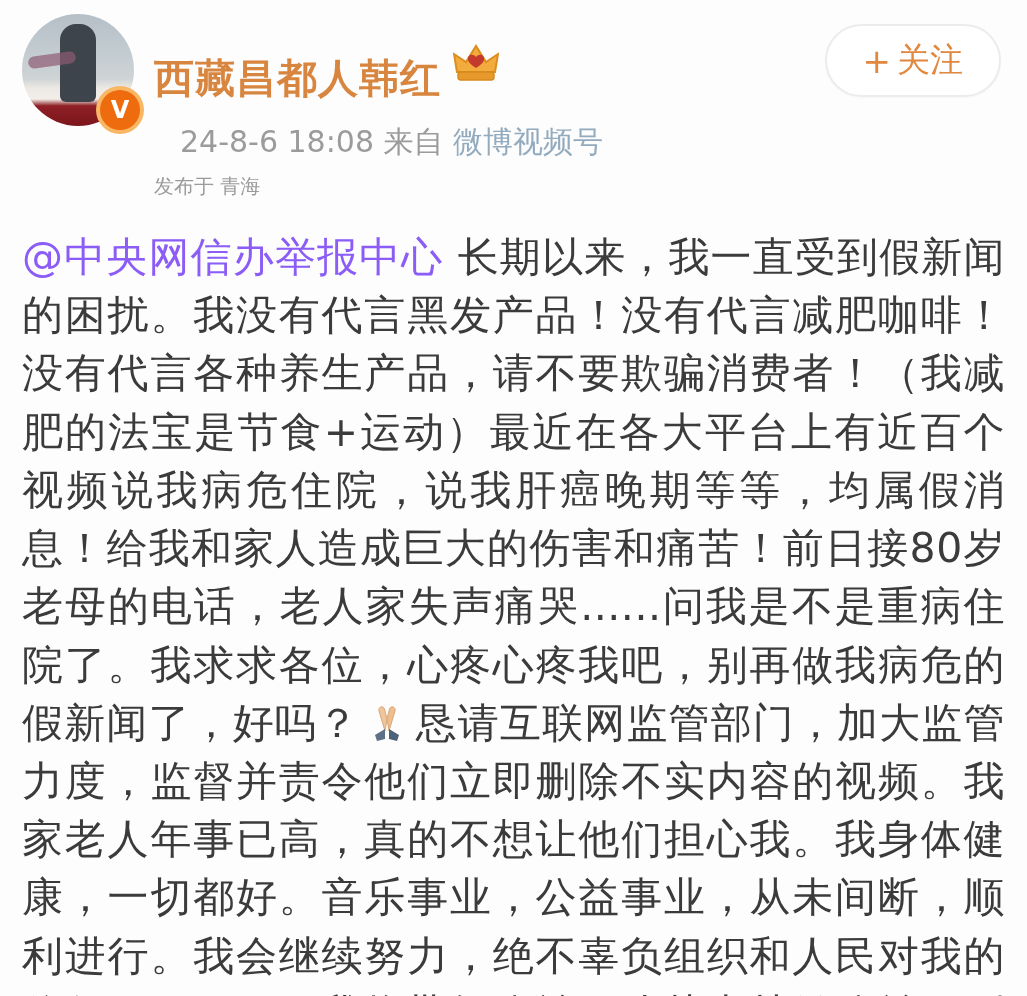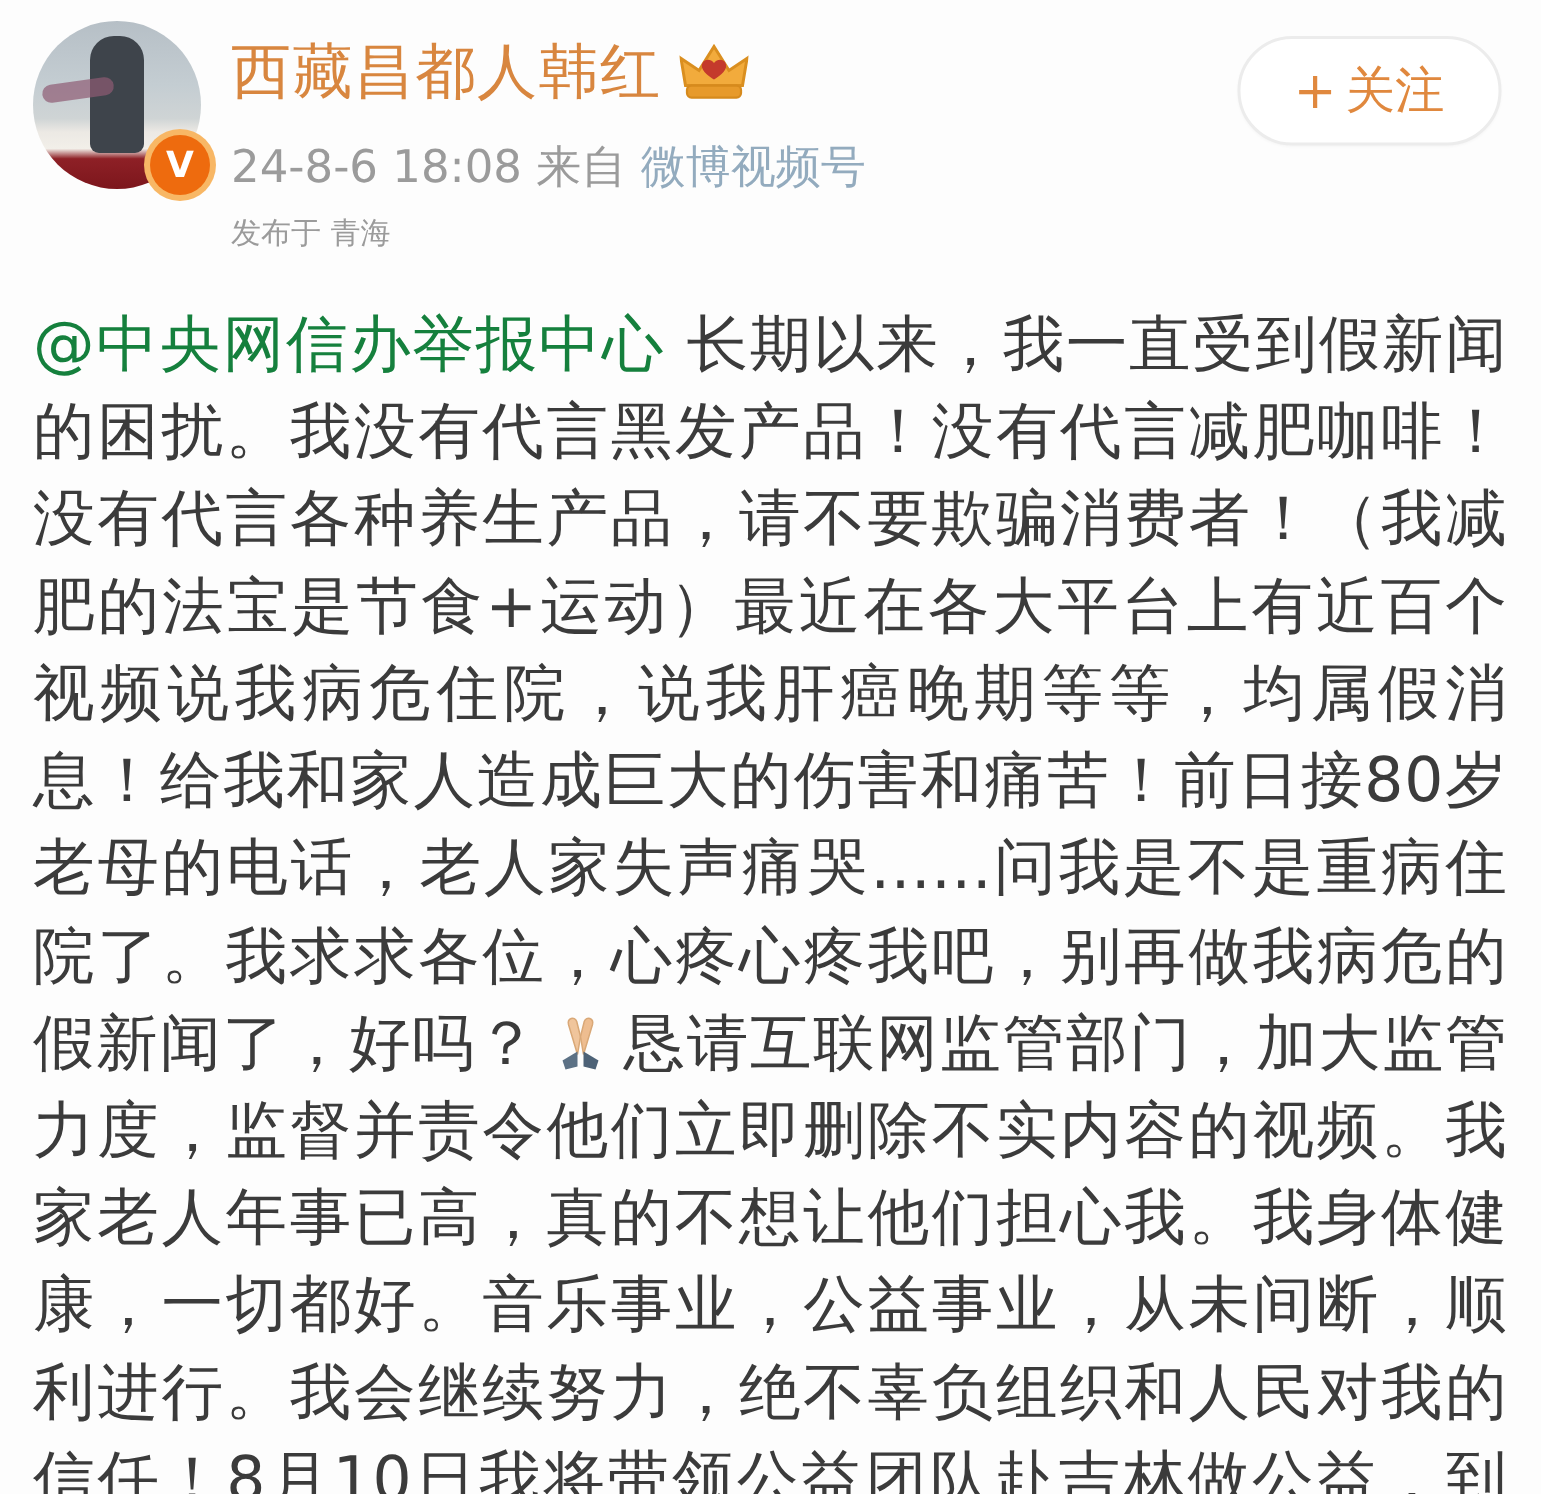--- a/index.html
+++ b/index.html
@@ -28,41 +28,41 @@
     background:#8e5b74;border-radius:8px;opacity:.7;transform:rotate(-8deg);
   }
   .v-badge{
     position:absolute;right:-6px;bottom:-4px;width:40px;height:40px;border-radius:50%;
     background:#ee6b0e;color:#fff;font-weight:bold;font-size:24px;
     display:flex;align-items:center;justify-content:center;
     box-shadow:0 0 0 4px #f8b765;
   }
   .info{padding-top:8px;}
   .name-row{display:flex;align-items:center;gap:12px;}
-  .username{font-size:40px;font-weight:400;color:#d8863f;letter-spacing:1px;}
+  .username{font-size:40px;font-weight:700;color:#d8863f;letter-spacing:1px;margin-top:31px;}
   .crown-icon{width:46px;height:42px;display:inline-block;}
-  .meta-row{margin-top:16px;font-size:30px;color:#9b9b9b;}
+  .meta-row{margin-top:16px;font-size:30px;color:#9b9b9b;margin-left:26px;}
   .meta-row .src{color:#93abbe;}
   .loc-row{margin-top:10px;font-size:20px;color:#9b9b9b;}
   .follow-btn{
     position:absolute;right:4px;top:12px;
     background:#fff;border:2px solid #ececec;border-radius:42px;
     padding:12px 36px;font-size:33px;color:#e0883e;
     display:flex;align-items:center;gap:6px;cursor:pointer;
     box-shadow:0 1px 2px rgba(0,0,0,.03);
   }
   .follow-btn .plus{font-size:34px;line-height:1;}
 
   
   .content{
     margin-top:28px;
     font-size:41px;line-height:1.42;color:#3b3b3b;
     letter-spacing:.5px;text-align:justify;word-break:break-all;
   }
-  .mention{color:#15803d;cursor:pointer;}
+  .mention{color:#8b5cf6;cursor:pointer;}
   .hands-icon{width:44px;height:44px;vertical-align:-8px;margin:0 6px;}
 </style>
 </head>
 <body>
 
 <div class="post">
 
   <div class="header">
     <div class="avatar-wrap">
       <div class="avatar"></div>

